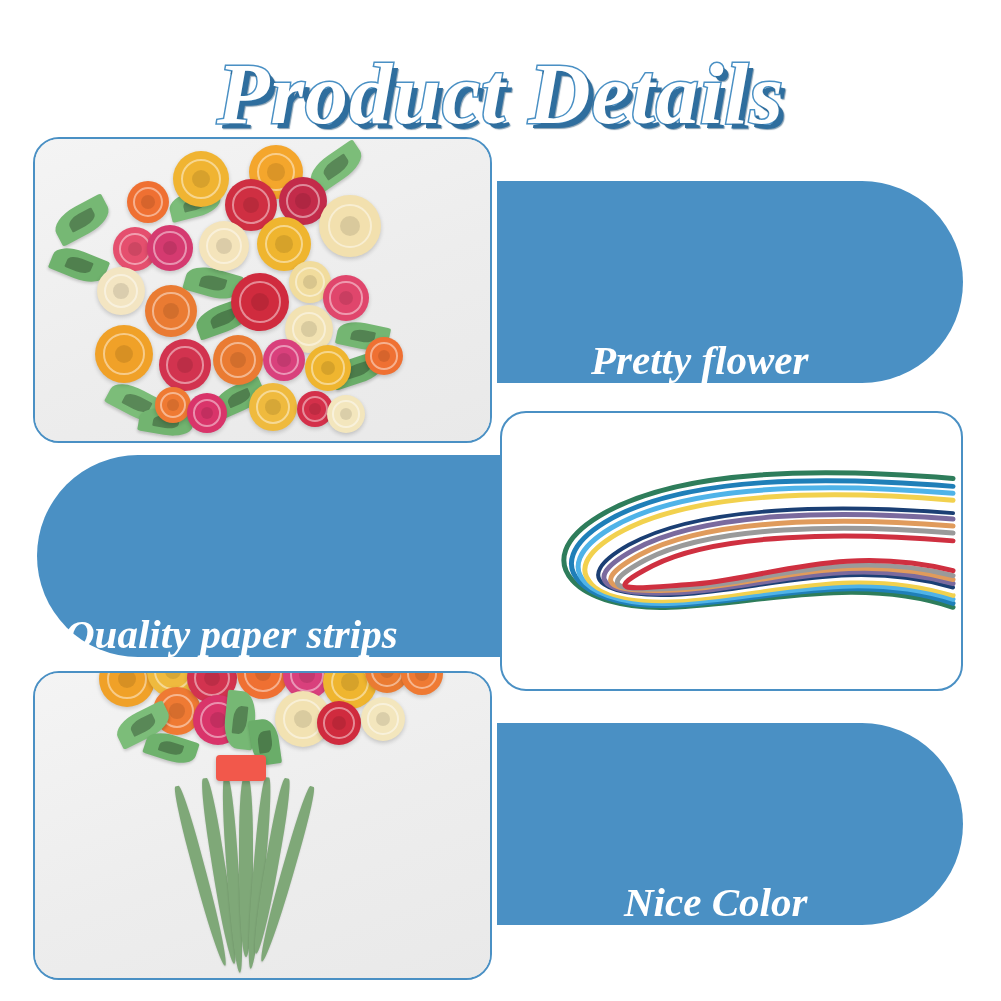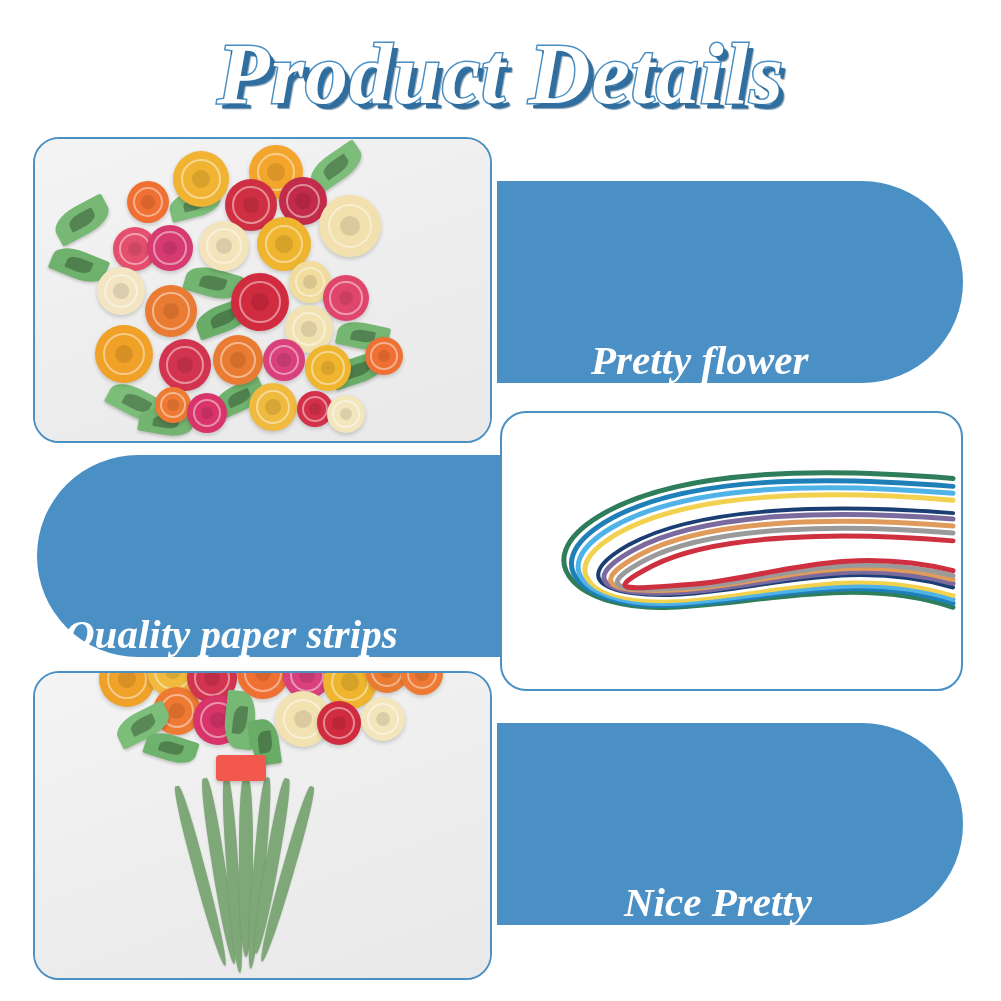--- a/index.html
+++ b/index.html
@@ -37,20 +37,21 @@
     font-size: 86px;
     line-height: 96px;
     letter-spacing: 1px;
     color: #ffffff;
     -webkit-text-stroke: 3px #4a90c4;
     paint-order: stroke fill;
     text-shadow:
        5px 5px 0 #2f6e9e,
        6px 6px 1px rgba(35,80,115,0.55);
     white-space: nowrap;
+    margin-top: 20px;
   }
 
   
   .photo-card {
     position: absolute;
     border: 2px solid #4a90c4;
     border-radius: 26px;
     background: #f1f1f1;
     overflow: hidden;
     box-sizing: border-box;
@@ -169,21 +170,21 @@
 
   <div class="banner" id="banner-pretty-flower">
     <span class="banner-label">Pretty flower</span>
   </div>
 
   <div class="banner" id="banner-quality-strips">
     <span class="banner-label">Quality paper strips</span>
   </div>
 
   <div class="banner" id="banner-nice-color">
-    <span class="banner-label">Nice Pretty</span>
+    <span class="banner-label">Nice Color</span>
   </div>
 
   <div class="photo-card" id="card-flowers">
     <div class="photo-inner">
       <div class="flower-bg"></div>
 
       <div class="leaf" style="left:18px;  top:66px;  width:58px; height:30px; background:#76b874; transform:rotate(-28deg);"></div>
       <div class="leaf" style="left:16px;  top:112px; width:56px; height:28px; background:#6fb26d; transform:rotate(22deg);"></div>
       <div class="leaf" style="left:134px; top:52px;  width:52px; height:26px; background:#7cbd79; transform:rotate(-14deg);"></div>
       <div class="leaf" style="left:150px; top:130px; width:56px; height:28px; background:#72b470; transform:rotate(16deg);"></div>

